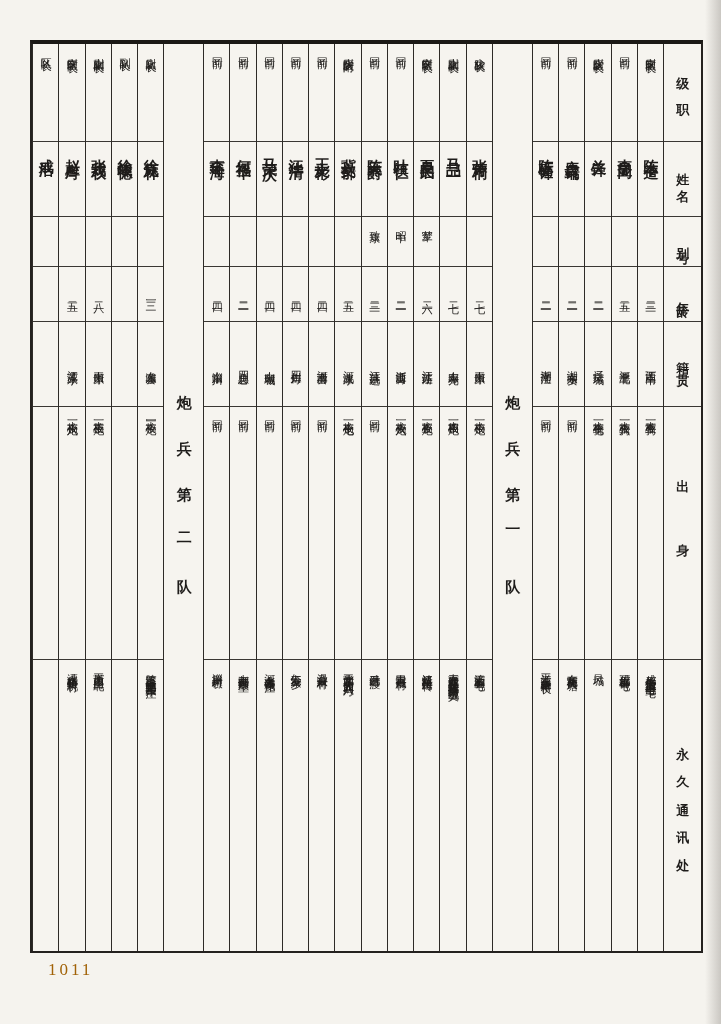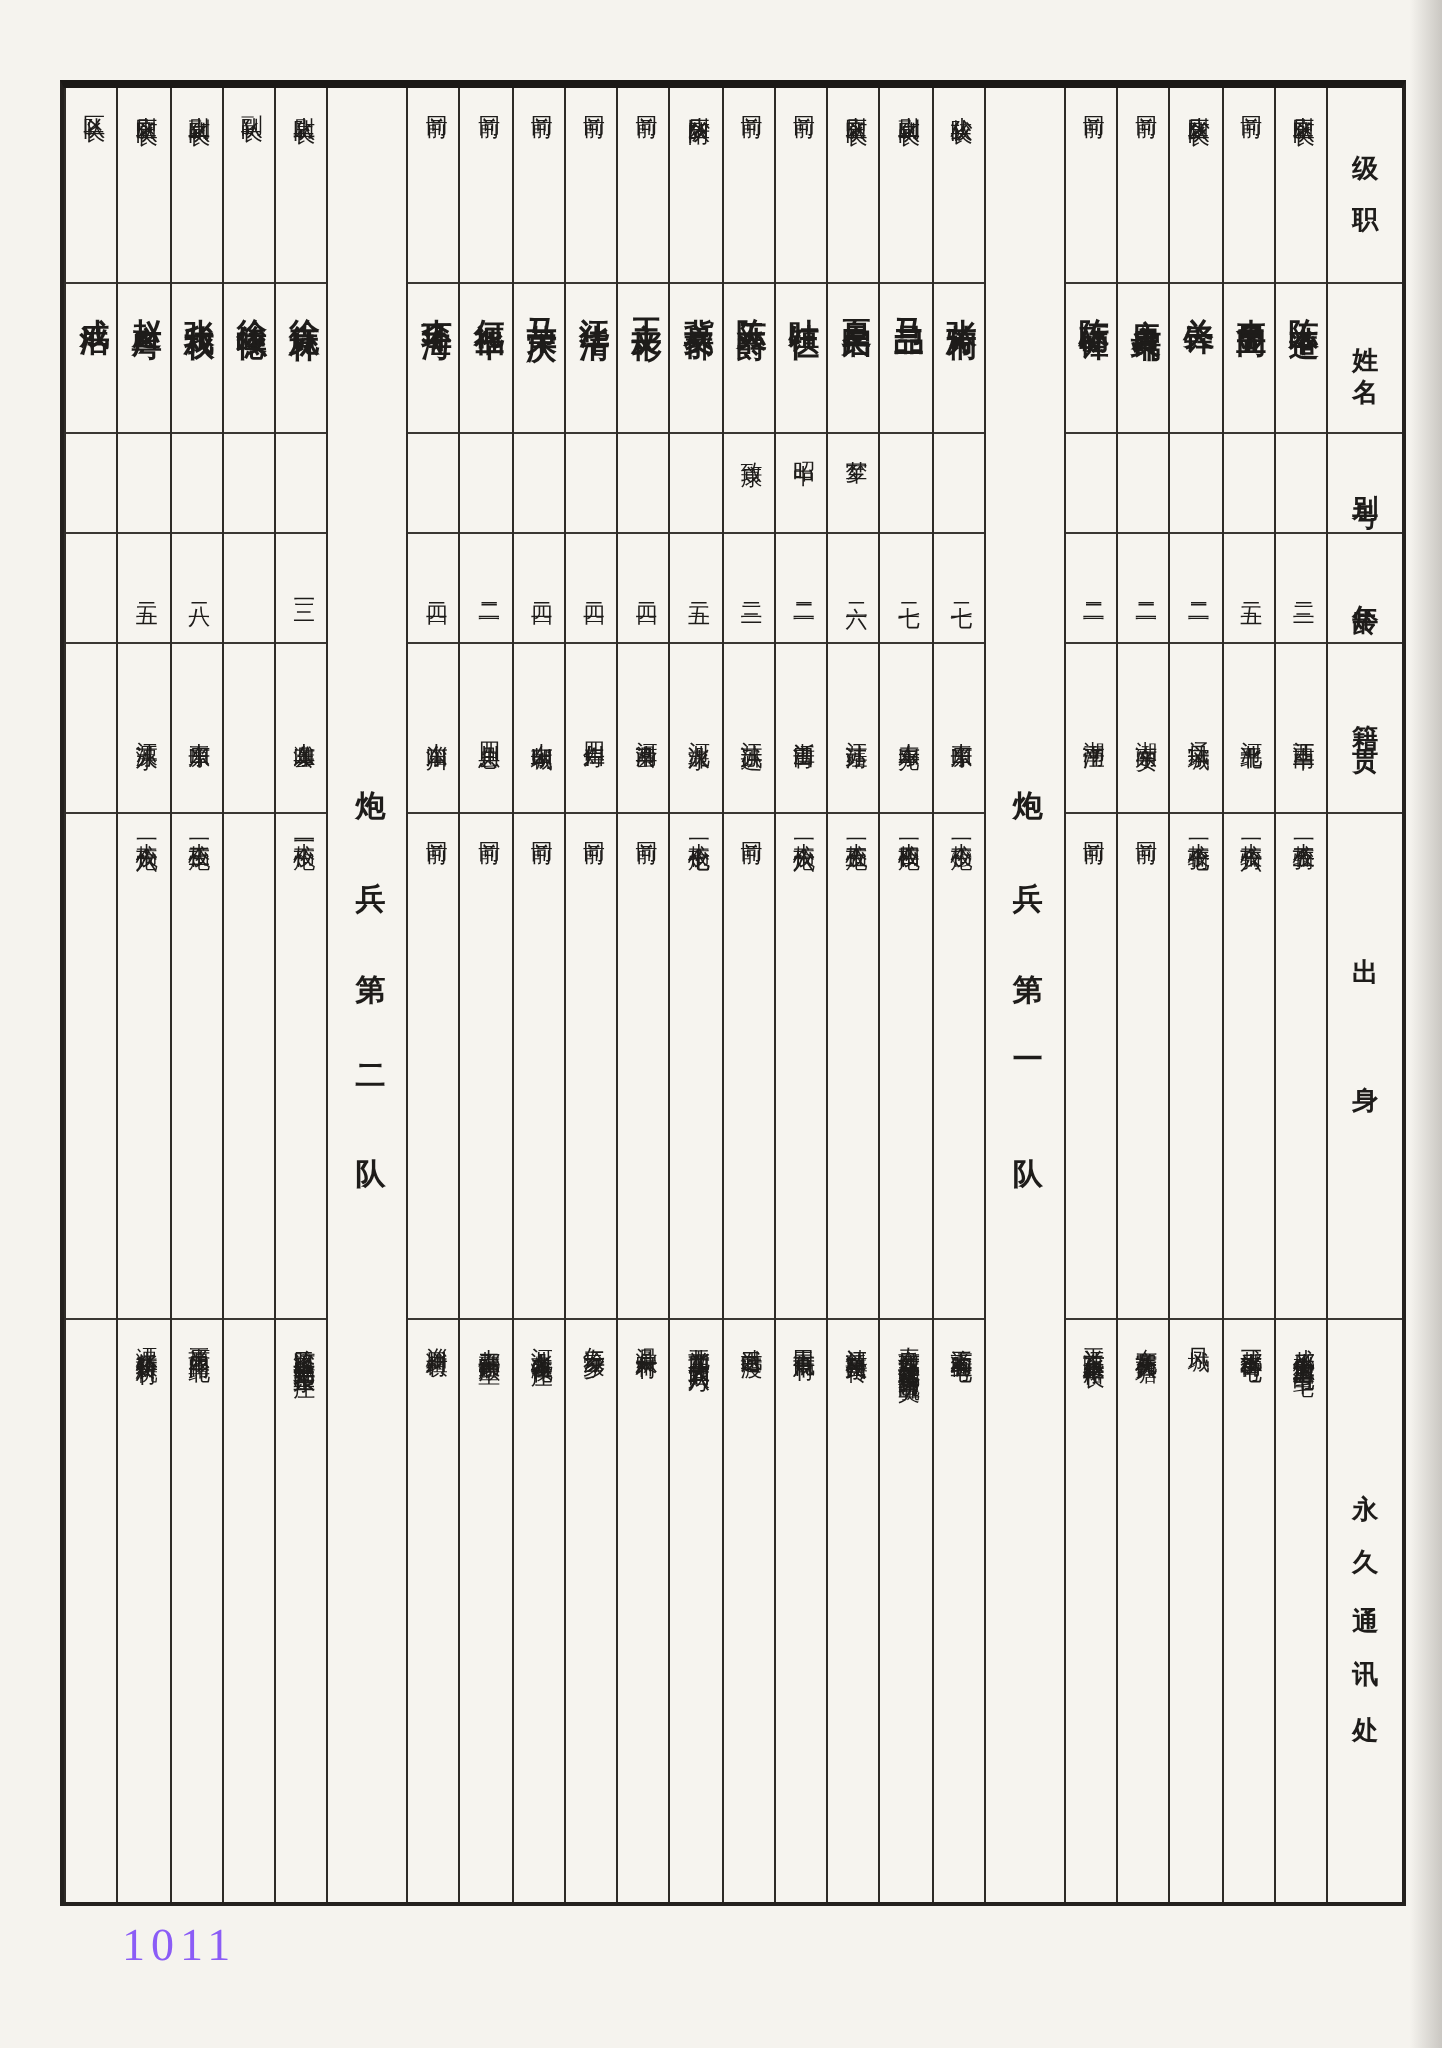--- a/index.html
+++ b/index.html
@@ -61,22 +61,22 @@
   .hs2{letter-spacing:5px;}
   .hs3{letter-spacing:2px;}
   .hs4{letter-spacing:12px;}
   .hs5{letter-spacing:64px;}
   .hs6{letter-spacing:28px;}
   .divider-text{
     writing-mode:vertical-rl;text-orientation:upright;
     font-size:15px;letter-spacing:46px;font-weight:bold;
   }
   .page-number{
-    position:absolute;left:61px;top:960px;
-    font-size:23px;letter-spacing:3px;color:#8b5cf6;
+    position:absolute;left:48px;top:960px;
+    font-size:17px;letter-spacing:3px;color:#a16207;
     font-family:"Liberation Serif","DejaVu Serif",serif;
   }
 </style>
 </head>
 <body>
 
 <div class="table-wrap">
 
   <div class="head-col">
     <div class="cell head-cell r0">

